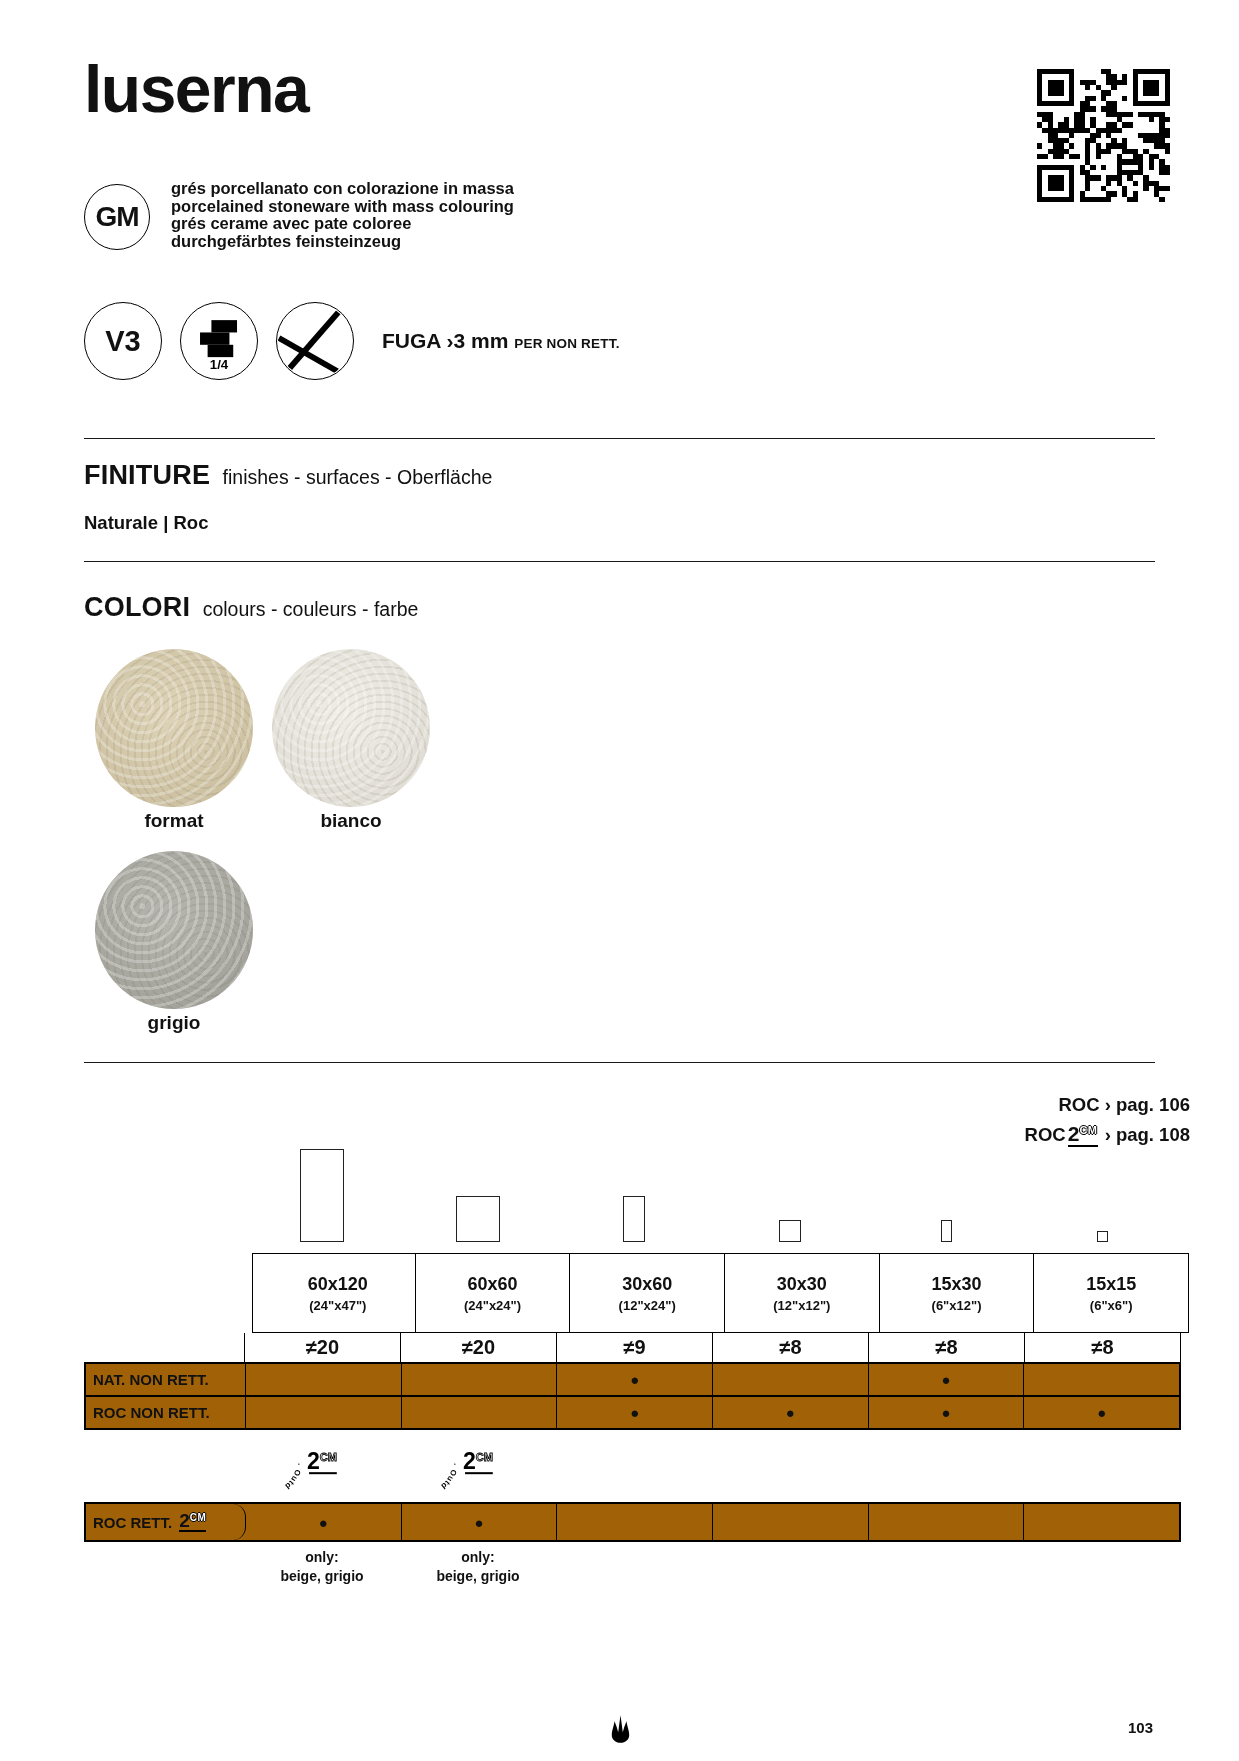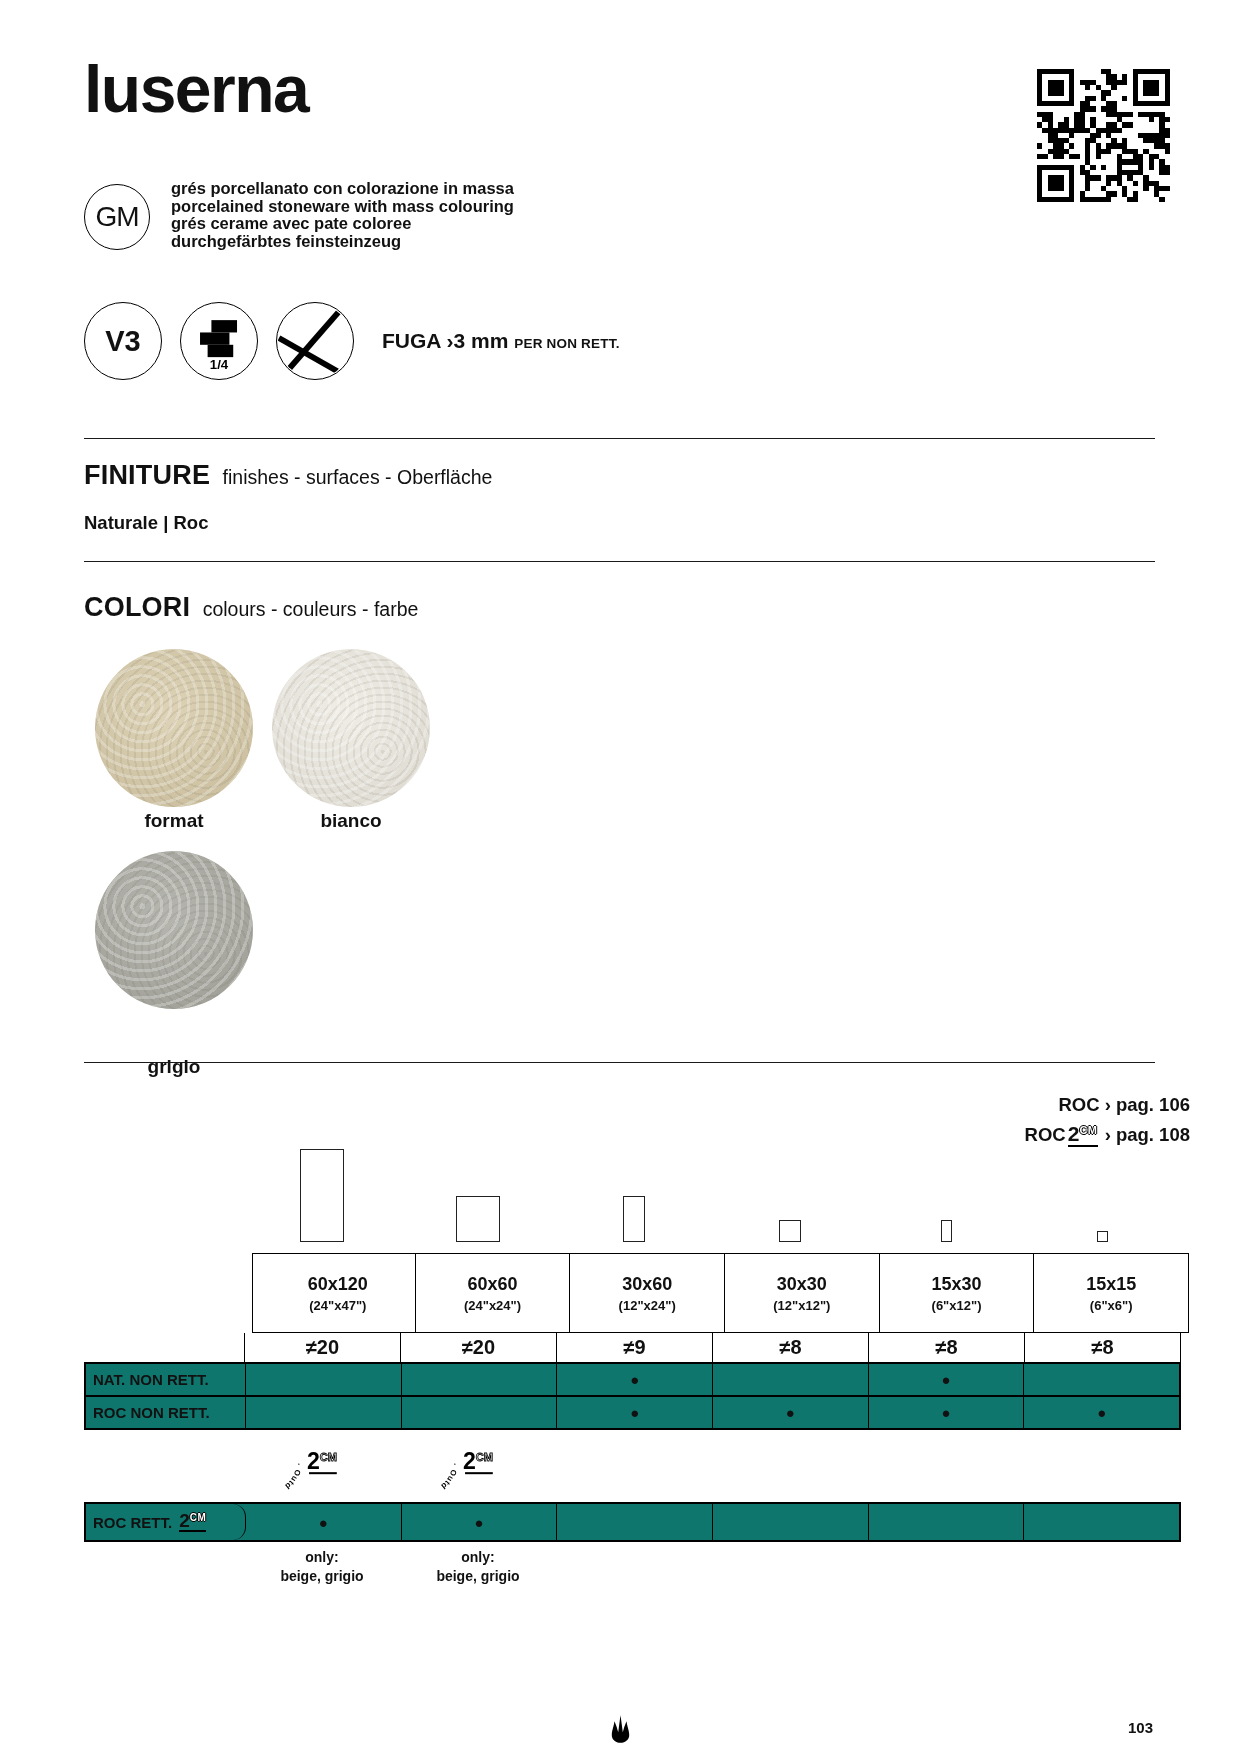--- a/index.html
+++ b/index.html
@@ -7,21 +7,21 @@
   body { font-family:"Liberation Sans","DejaVu Sans",sans-serif; color:#111; }
   .page { position:relative; width:1239px; height:1761px; background:#fff; margin:0 auto; overflow:hidden; }
 
   
   .title { position:absolute; left:84px; top:56px; font-size:66px; font-weight:800; letter-spacing:-1.5px; line-height:1; }
   .qr { position:absolute; left:1037px; top:69px; width:133px; height:133px; }
   .qr svg { width:100%; height:100%; }
 
   .circle-badge { position:absolute; border:1.7px solid #000; border-radius:50%;
     display:flex; align-items:center; justify-content:center; background:#fff; }
-  .gm { left:84px; top:184px; width:66px; height:66px; font-size:28px; font-weight:400; letter-spacing:-1px; }
+  .gm { left:84px; top:184px; width:66px; height:66px; font-size:28px; font-weight:700; letter-spacing:-1px; }
   .desc { position:absolute; left:171px; top:180px; font-size:16.5px; font-weight:700; line-height:17.5px; }
 
   .v3 { left:84px; top:302px; width:78px; height:78px; font-size:29px; font-weight:800; }
   .pattern-badge { left:180px; top:302px; width:78px; height:78px;text-align:right; }
   .fuga-badge { left:276px; top:302px; width:78px; height:78px; overflow:hidden; }
   .fuga-text { position:absolute; left:382px; top:329px; font-size:21px; font-weight:700; white-space:nowrap; }
   .fuga-text .small { font-size:13.5px; font-weight:700; letter-spacing:0.2px; }
 
   .rule { position:absolute; left:84px; width:1071px; border-top:1.7px solid #1a1a1a; }
   .rule-1 { top:438px; } .rule-2 { top:561px; } .rule-3 { top:1062px; }
@@ -59,21 +59,21 @@
   .fmt-header { position:absolute; left:252px; top:1253px; width:937px; height:80px; border:1.7px solid #000; display:flex;padding-left:8px; }
   .fmt-header .cell { flex:1; border-right:1.4px solid #000; display:flex; flex-direction:column; align-items:center; justify-content:center; gap:3px; }
   .fmt-header .cell:last-child { border-right:none; }
   .fmt-size { font-size:18px; font-weight:700; }
   .fmt-inch { font-size:13px; font-weight:600; }
 
   .thick-row { position:absolute; left:244px; top:1333px; width:937px; height:29px; border-left:1.7px solid #000; border-right:1.7px solid #000; display:flex; }
   .thick-row .cell { flex:1; border-right:1.4px solid #000; display:flex; align-items:center; justify-content:center; font-size:20px; font-weight:800; }
   .thick-row .cell:last-child { border-right:none; }
 
-  .avail-row { position:absolute; left:84px; width:1097px; height:35px; border:2px solid #000; display:flex; background:#0f766e; }
+  .avail-row { position:absolute; left:84px; width:1097px; height:35px; border:2px solid #000; display:flex; background:#a16207; }
   .avail-row .label { width:160px; border-right:1.6px solid #000; display:flex; align-items:center; padding-left:7px; font-size:15px; font-weight:700; white-space:nowrap; }
   .avail-row .cell { flex:1; border-right:1.4px solid #000; display:flex; align-items:center; justify-content:center; font-size:15px; }
   .avail-row .cell:last-child { border-right:none; }
   .row-nat { top:1362px; }
   .row-rocnon { top:1395px; }
   .row-rocrett { top:1502px; height:40px; }
   .row-rocrett .label { gap:5px;border-radius:13px; }
   .row-rocrett .twocm .two { font-size:19px; }
   .row-rocrett .twocm .cm { font-size:10px; vertical-align:6px; }
 
@@ -369,21 +369,21 @@
   <div class="section-head colori-head">
     <span class="big">COLORI</span>
     <span class="sub">colours - couleurs - farbe</span>
   </div>
 
   <div class="swatch" style="left: 95px; top: 649px; background-color: rgb(215, 202, 167);"></div>
   <div class="swatch" style="left: 272px; top: 649px; background-color: rgb(237, 234, 225);"></div>
   <div class="swatch-label" style="left:95px; top:810px;">format</div>
   <div class="swatch-label" style="left:272px; top:810px;">bianco</div>
   <div class="swatch" style="left: 95px; top: 851px; background-color: rgb(167, 167, 159);"></div>
-  <div class="swatch-label" style="left:95px; top:1012px;margin-top:44px;">grigio</div>
+  <div class="swatch-label" style="left:95px; top:1012px;">grigio</div>
 
   <div class="rule rule-3"></div>
 
 
   <div class="roc-links">
     <div><span>ROC</span> <span>›</span> <span>pag.  106</span></div>
     <div><span>ROC</span><span class="twocm"><span class="two">2</span><span class="cm">CM</span></span> <span>›</span> <span>pag. 108</span></div>
   </div>
 
   <div class="size-icon" style="left:300px; top:1149px; width:44px; height:93px;"></div>

